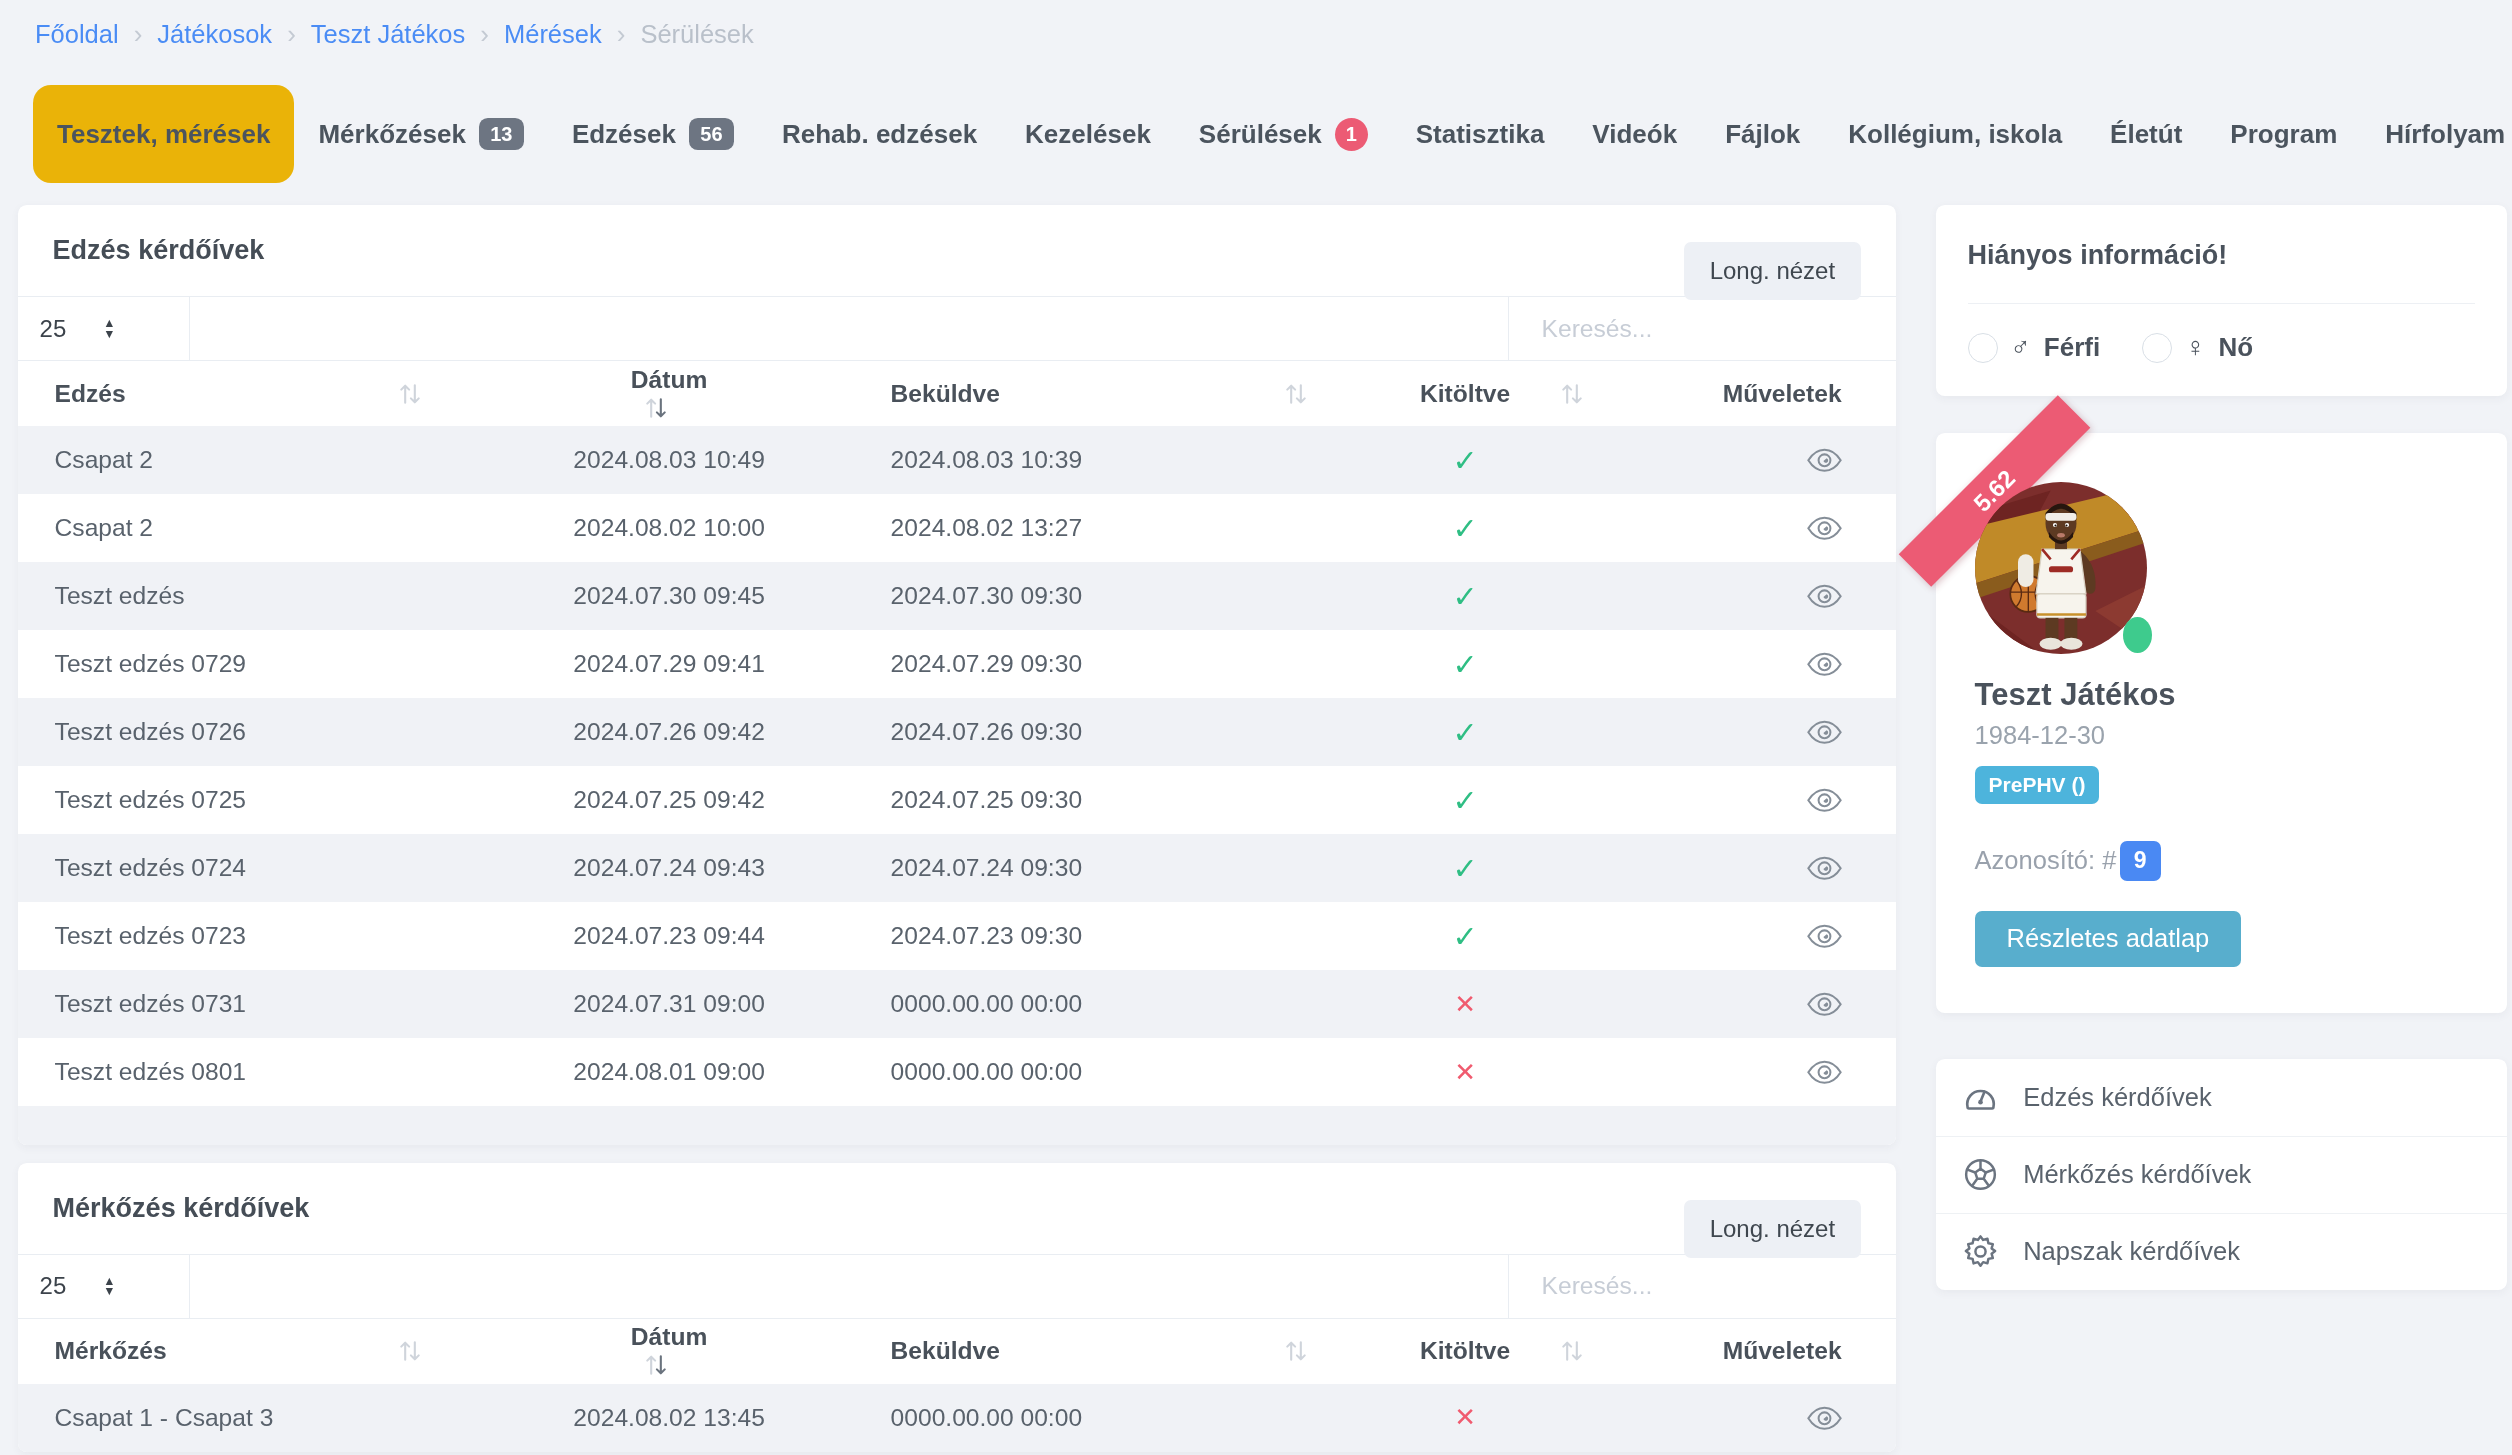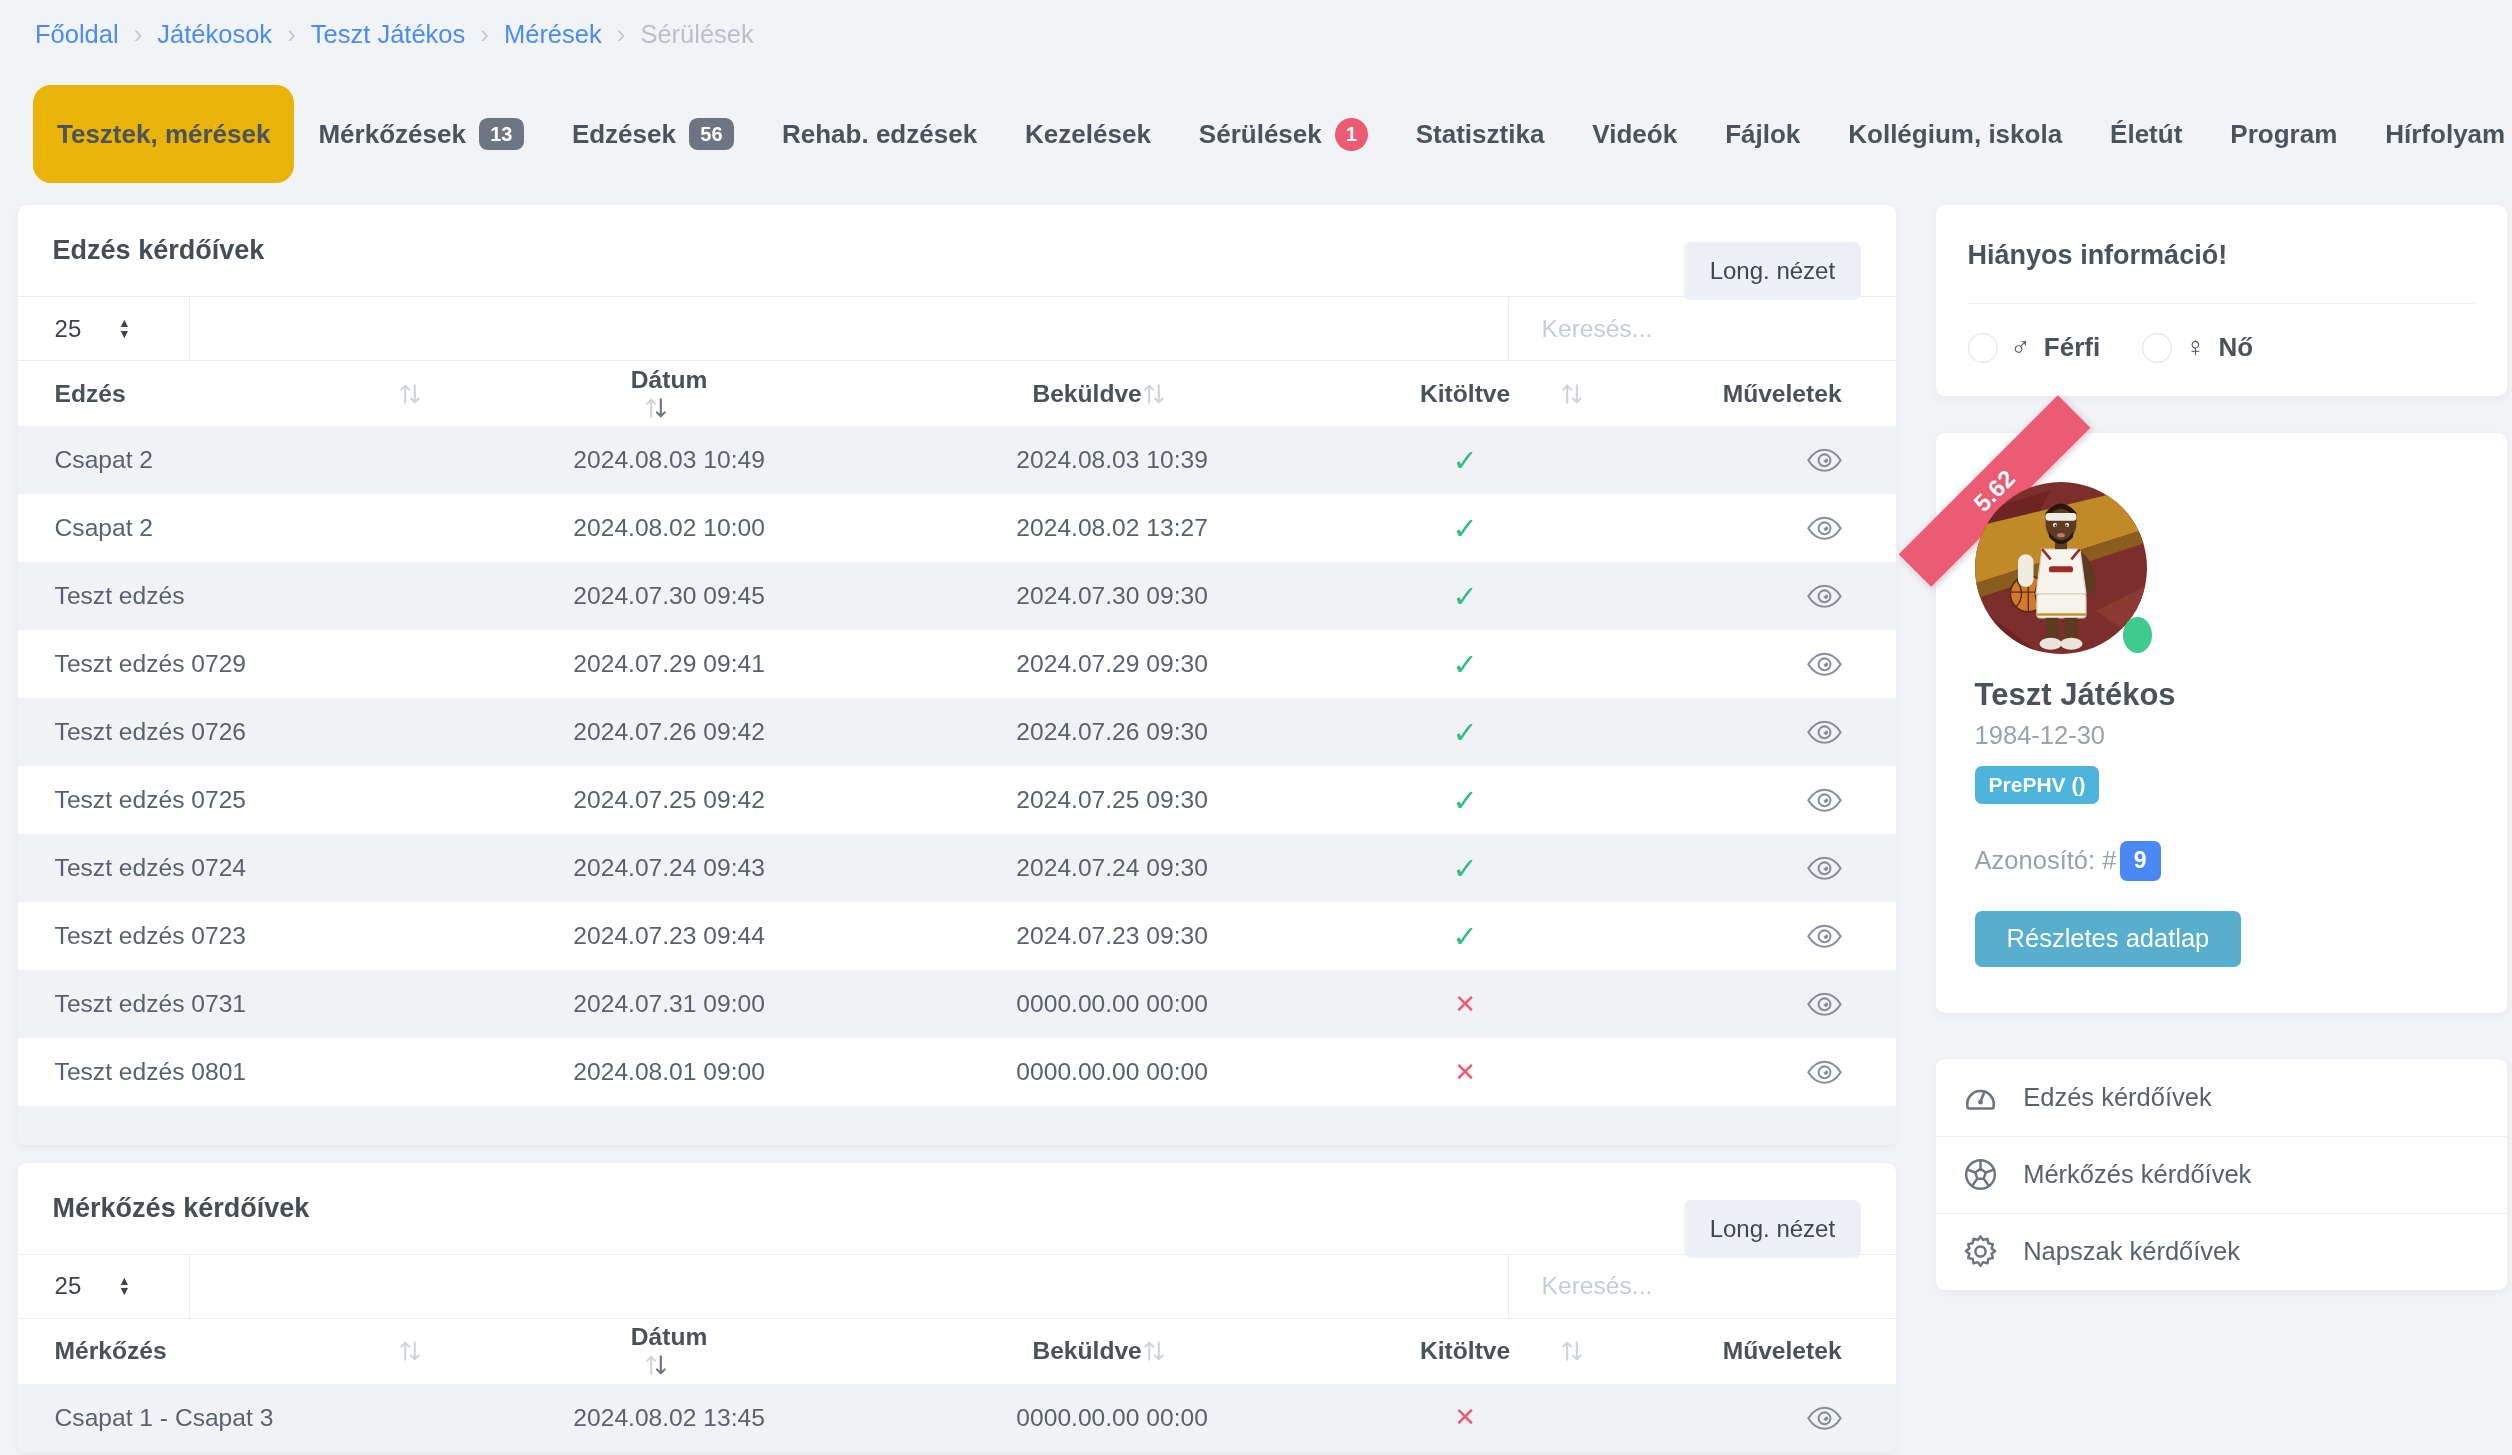--- a/index.html
+++ b/index.html
@@ -21,33 +21,33 @@
   .tab-badge { background:#6d7582; color:#fff; font-size:20px; font-weight:700; border-radius:8.8px; padding:6.1px 11.4px; line-height:1; }
   .tab-badge.red { background:#ec5b74; border-radius:50%; width:33px; height:33px; padding:0; display:flex; align-items:center; justify-content:center; }
   
   .layout { display:flex; align-items:flex-start; gap:40px; padding:22px 0 0 17.6px; }
   .main-col { width:1878px; display:flex; flex-direction:column; gap:17.6px; }
   .card { background:#fff; border-radius:8.8px; box-shadow:0 2.6px 8.8px rgba(50,60,80,.05); overflow:hidden; }
   .card-header { display:flex; justify-content:space-between; align-items:center; padding:0 35px; height:91px; }
   .card-title { font-size:27px; font-weight:700; color:#454d56; }
   .view-btn { background:#edf0f5; border:none; border-radius:7px; font-size:24px; color:#3f474f; padding:15px 25.5px; font-family:inherit; cursor:pointer;margin-top:41px; }
   .filter-row { display:flex; align-items:stretch; height:65px; border-top:1.8px solid #e9edf2; border-bottom:1.8px solid #e9edf2; }
-  .page-size { width:172px; border-right:1.8px solid #e9edf2; display:flex; align-items:center; padding-left:37px; gap:37px; font-size:24px; color:#3c434b; cursor:pointer; }
+  .page-size { width:172px; border-right:1.8px solid #e9edf2; display:flex; align-items:center; padding-left:22px; gap:37px; font-size:24px; color:#3c434b; cursor:pointer; }
   .spinner { display:flex; flex-direction:column; font-size:12.3px; line-height:10.5px; color:#3c434b; }
   .filter-spacer { flex:1; }
   .search-box { width:388px; border-left:1.8px solid #e9edf2; display:flex; align-items:center; }
   .search-box input { width:100%; height:100%; border:none; outline:none; padding-left:33px; font-size:24.6px; font-family:inherit; color:#59626c; background:transparent; }
   .search-box input::placeholder { color:#c7cdd6; }
   
   .thead { display:flex; align-items:center; height:65px; font-weight:700; font-size:24.6px; color:#49515a; }
   .row   { display:flex; align-items:center; height:68px; font-size:24.6px; color:#59626c; }
   .row.striped { background:#f0f2f6; }
   .c1 { width:430px; padding-left:37px; display:flex; align-items:center; justify-content:space-between; }
   .c2 { width:443px; display:flex; align-items:center; justify-content:space-between;flex-direction:column; }
-  .c3 { width:443px; display:flex; align-items:center; justify-content:center; }
+  .c3 { width:443px; display:flex; align-items:center; justify-content:space-between; }
   .c4 { width:263px; display:flex; align-items:center; justify-content:center; position:relative; }
   .c5 { width:298px; display:flex; align-items:center; justify-content:flex-end; padding-right:53px; }
   .sort-icon { margin-right:26px; display:flex; }
   .c4 .sort-icon { position:absolute; right:0; margin-right:12.3px; }
   .check { color:#2fbe84; font-size:30px; }
   .cross { color:#f05b6f; font-size:26px; }
   .eye-btn { background:none; border:none; cursor:pointer; display:flex; padding:0; }
   .table-foot { height:39px; background:#f0f2f6; }
   
   .sidebar { width:571px; display:flex; flex-direction:column; }

